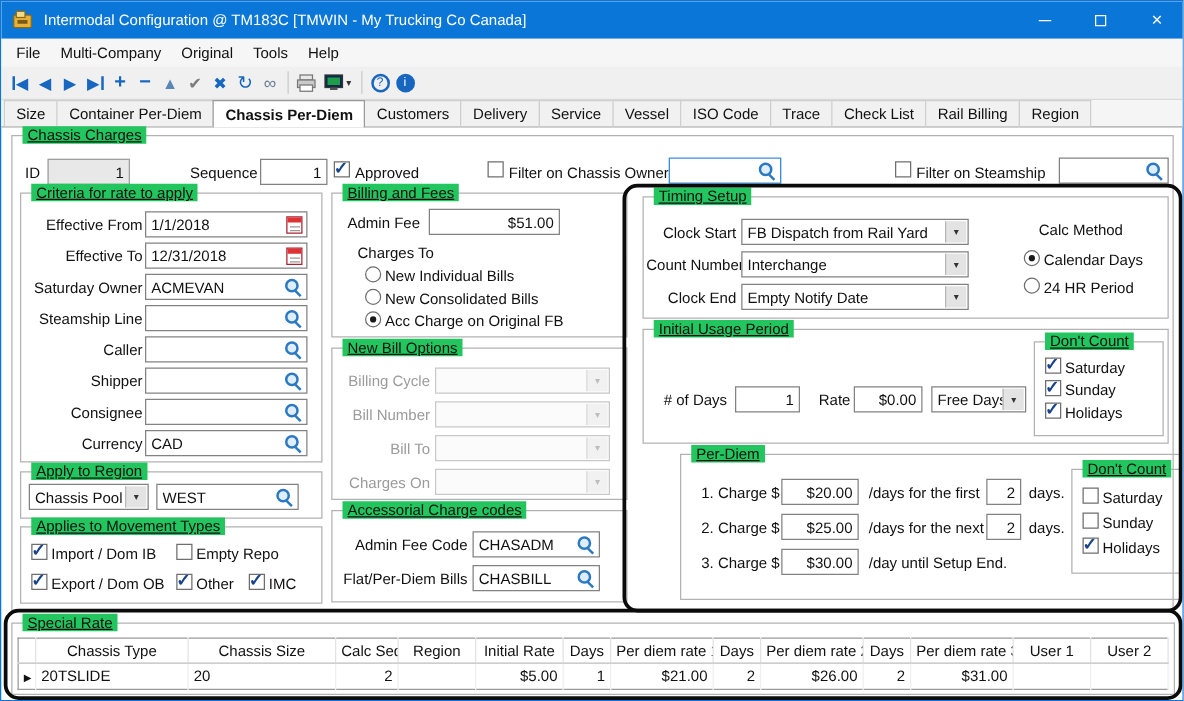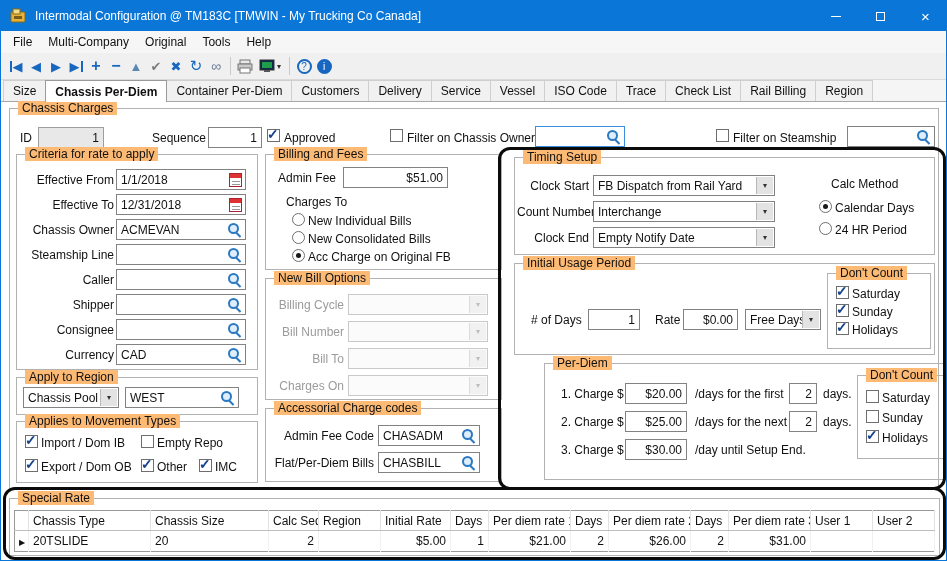--- a/index.html
+++ b/index.html
@@ -30,21 +30,21 @@
   .circ.fill { background:#1767c0; color:#fff; }
   .ddmini { font-size:8px; color:#333; margin-left:1px; }
 
   
   .tabstrip { position:absolute; left:0; top:79px; width:947px; height:22px; background:#f5f5f5; border-bottom:1px solid #a8a8a8; display:flex; align-items:flex-end; padding-left:2px; }
   .tab { height:21px; display:flex; align-items:center; padding:0 9px; background:#f1f1f1; border:1px solid #cfcfcf; border-bottom:none; margin-right:-1px; white-space:nowrap; }
   .tab.active { background:#fff; font-weight:bold; height:22px; margin-bottom:-1px; border-color:#9a9a9a; position:relative; z-index:2; }
 
   
   .grp { position:absolute; border:1px solid #b2b2b2; background:transparent; }
-  .grp-label { position:absolute; top:-8px; left:8px; background:#fdba74; padding:0 4px; white-space:nowrap; }
+  .grp-label { position:absolute; top:-8px; left:8px; background:#22c55e; padding:0 4px; white-space:nowrap;text-decoration:underline; }
   .lbl { position:absolute; white-space:nowrap; }
   .lbl.r { text-align:right; }
   .lbl.dis { color:#9b9b9b; }
   .fld { position:absolute; height:21px; border:1px solid #828282; background:#fff; display:flex; align-items:center; padding:0 4px; overflow:hidden; white-space:nowrap; }
   .fld.ra { justify-content:flex-end; }
   .fld.icon-pad { padding-right:19px; }
   .fld.gray { background:#e8e8e8; border-color:#9e9e9e; }
   .fld.dis { background:#fbfbfb; border-color:#c9c9c9; color:#9b9b9b; }
   .fld.focus { border:1px solid #3a8ede; box-shadow:0 1px 0 #7db8ea; }
   .dd-btn { position:absolute; top:1px; right:1px; bottom:1px; width:17px; background:#e3e3e3; border-left:1px solid #b8b8b8; display:flex; align-items:center; justify-content:center; font-size:8px; color:#333; }
@@ -56,21 +56,21 @@
   .cal::before { content:""; position:absolute; left:0; right:0; top:0; height:4px; background:#d33; }
   .cal::after { content:""; position:absolute; left:2px; top:7px; width:8px; height:1px; background:#999; box-shadow:0 3px 0 #999; }
   .cb { position:absolute; width:13px; height:13px; border:1px solid #6e6e6e; background:#fff; }
   .cb.on::after { content:"✓"; position:absolute; left:-1px; top:-4px; font-size:14px; font-weight:bold; color:#17428c; }
   .rb { position:absolute; width:13px; height:13px; border:1px solid #6e6e6e; border-radius:50%; background:#fff; }
   .rb.on::after { content:""; position:absolute; left:3px; top:3px; width:5px; height:5px; border-radius:50%; background:#1a1a1a; }
   .val { overflow:hidden; white-space:nowrap; }
 
   
   table.grid { position:absolute; border-collapse:collapse; table-layout:fixed; background:#fff; border:1px solid #9a9a9a; }
-  table.grid th { font-weight:normal; text-align:left; height:20px; padding:0 4px; border-right:1px solid #e2e2e2; border-bottom:1px solid #bdbdbd; overflow:hidden; white-space:nowrap; }
+  table.grid th { font-weight:normal; text-align:center; height:20px; padding:0 4px; border-right:1px solid #e2e2e2; border-bottom:1px solid #bdbdbd; overflow:hidden; white-space:nowrap; }
   table.grid td { height:21px; padding:0 4px; border-right:1px solid #f0f0f0; overflow:hidden; white-space:nowrap; }
   table.grid .num { text-align:right; }
   .rowind { font-size:8px; color:#111; }
 
   
   .annotation { position:absolute; border:3px solid #0b0b0b; border-radius:12px; pointer-events:none; z-index:50; }
 </style>
 </head>
 <body>
 
@@ -146,22 +146,22 @@
     <span class="tbi">
         <b class="circ">?</b>
       </span>
     <span class="tbi">
         <b class="circ fill">i</b>
       </span>
   </div>
 
   <div class="tabstrip">
     <span class="tab">Size</span>
+    <span class="tab">Container Per-Diem</span>
     <span class="tab active">Chassis Per-Diem</span>
-    <span class="tab">Container Per-Diem</span>
     <span class="tab">Customers</span>
     <span class="tab">Delivery</span>
     <span class="tab">Service</span>
     <span class="tab">Vessel</span>
     <span class="tab">ISO Code</span>
     <span class="tab">Trace</span>
     <span class="tab">Check List</span>
     <span class="tab">Rail Billing</span>
     <span class="tab">Region</span>
   </div>
@@ -200,21 +200,21 @@
         <span class="val">1/1/2018</span>
         <span class="cal"></span>
       </div>
 
       <div class="lbl r" style="left:2px;top:43px;width:95px">Effective To</div>
       <div class="fld icon-pad" style="left:99px;top:39px;width:130px">
         <span class="val">12/31/2018</span>
         <span class="cal"></span>
       </div>
 
-      <div class="lbl r" style="left:2px;top:68px;width:95px">Chassis Owner</div>
+      <div class="lbl r" style="left:2px;top:68px;width:95px">Saturday Owner</div>
       <div class="fld icon-pad" style="left:99px;top:64px;width:130px">
         <span class="val">ACMEVAN</span>
         <span class="lookup"></span>
       </div>
 
       <div class="lbl r" style="left:2px;top:93px;width:95px">Steamship Line</div>
       <div class="fld icon-pad" style="left:99px;top:89px;width:130px">
         <span class="val"></span>
         <span class="lookup"></span>
       </div>

